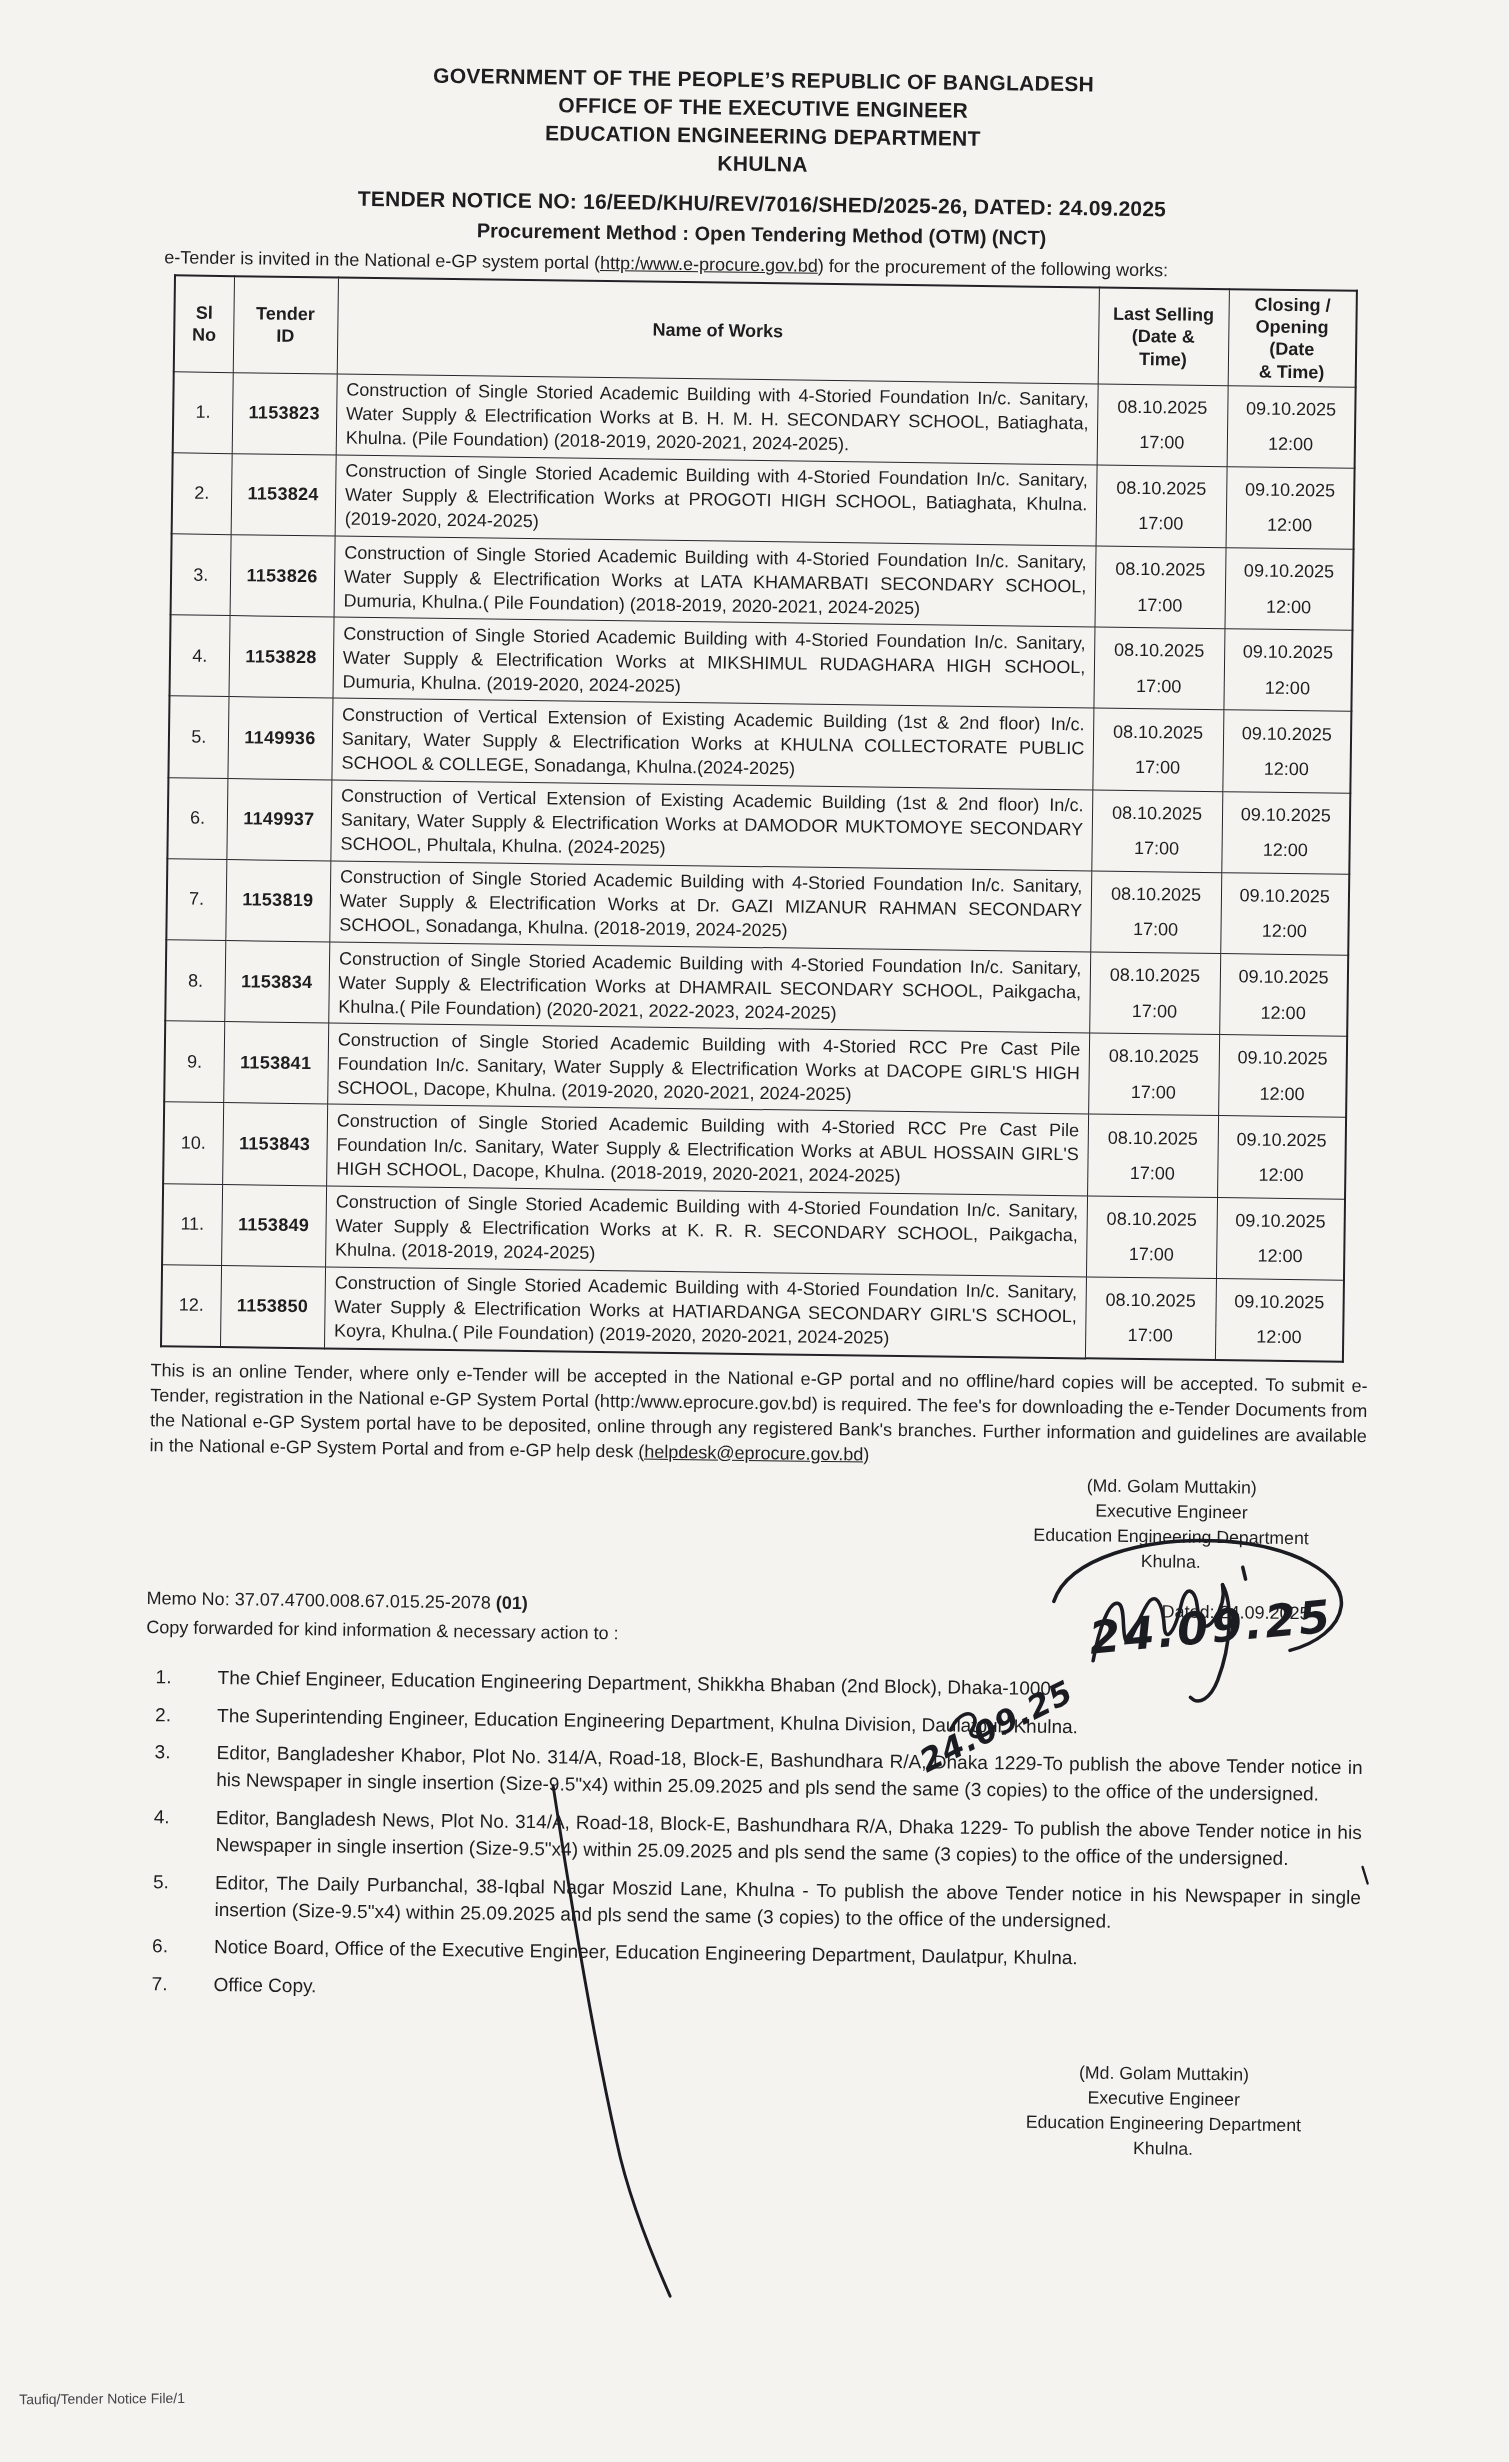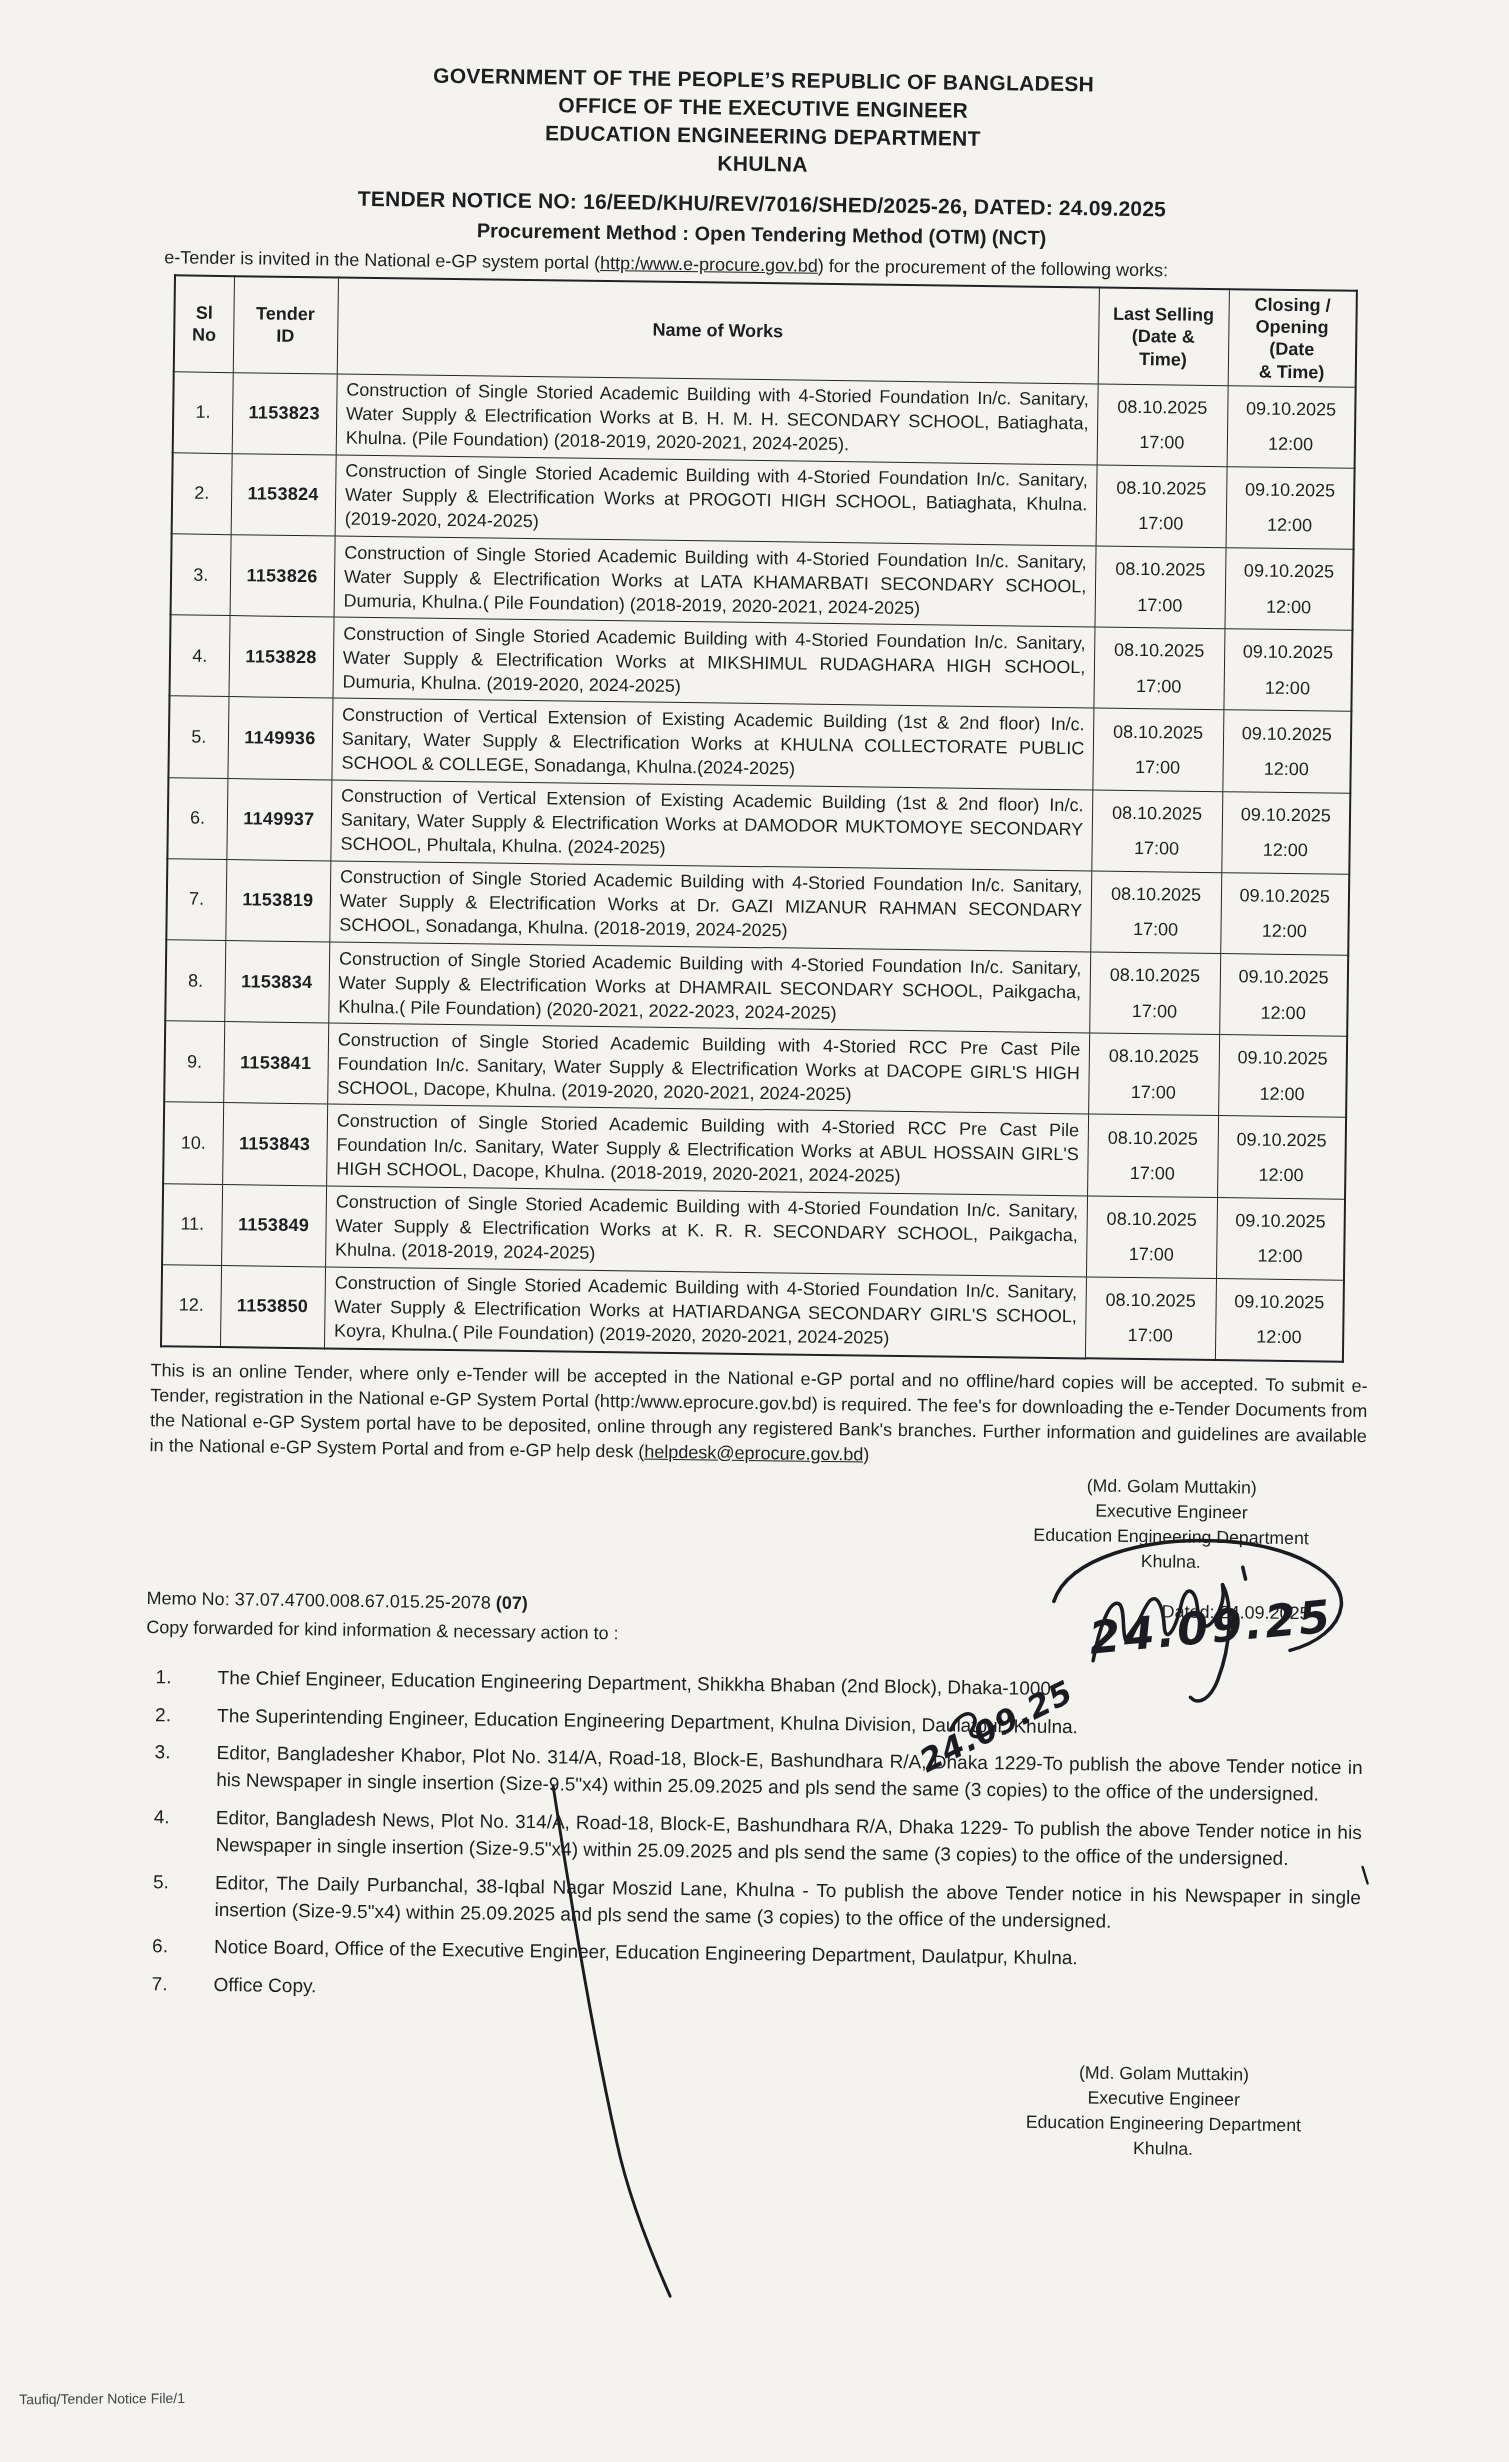--- a/index.html
+++ b/index.html
@@ -273,21 +273,21 @@
   <div class="tender-para"><span>This is an online Tender, where only e-Tender will be accepted in the National e-GP portal and no offline/hard copies will be accepted. To submit e-Tender, registration in the National e-GP System Portal (http:/www.eprocure.gov.bd) is required. The fee's for downloading the e-Tender Documents from the National e-GP System portal have to be deposited, online through any registered Bank's branches. Further information and guidelines are available in the National e-GP System Portal and from e-GP help desk </span><span class="u">(helpdesk@eprocure.gov.bd)</span></div>
 
   <div class="sig-block sig-top">
     <div>(Md. Golam Muttakin)</div>
     <div>Executive Engineer</div>
     <div>Education Engineering Department</div>
     <div>Khulna.</div>
   </div>
 
   <div class="memo-row">
-    <div class="memo-no"><span>Memo No: 37.07.4700.008.67.015.25-2078 </span><b>(07)</b></div>
+    <div class="memo-no"><span>Memo No: 37.07.4700.008.67.015.25-2078 </span><b>(01)</b></div>
     <div class="memo-dated">Dated: 24.09.2025</div>
   </div>
   <div class="copy-line">Copy forwarded for kind information &amp; necessary action to :</div>
 
   <div class="dist-list">
       <div class="dist-item">
         <span class="num">1.</span>
         <span class="txt">The Chief Engineer, Education Engineering Department, Shikkha Bhaban (2nd Block), Dhaka-1000.</span>
       </div>
       <div class="dist-item">

